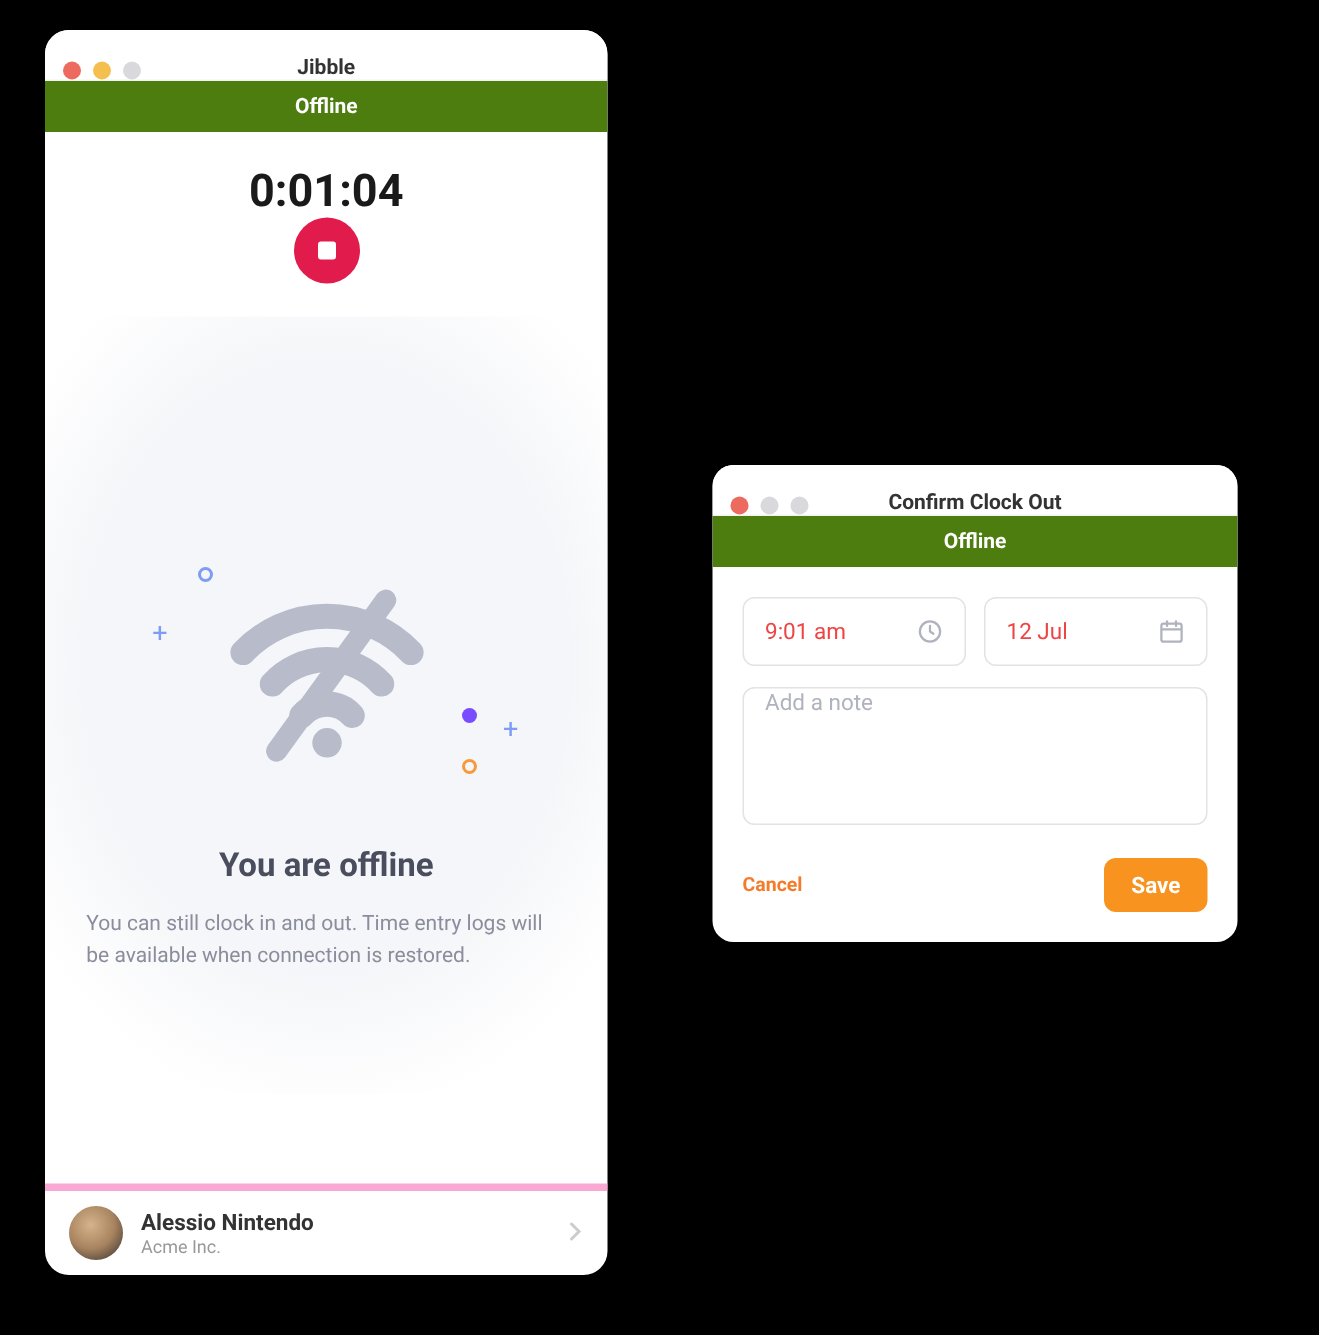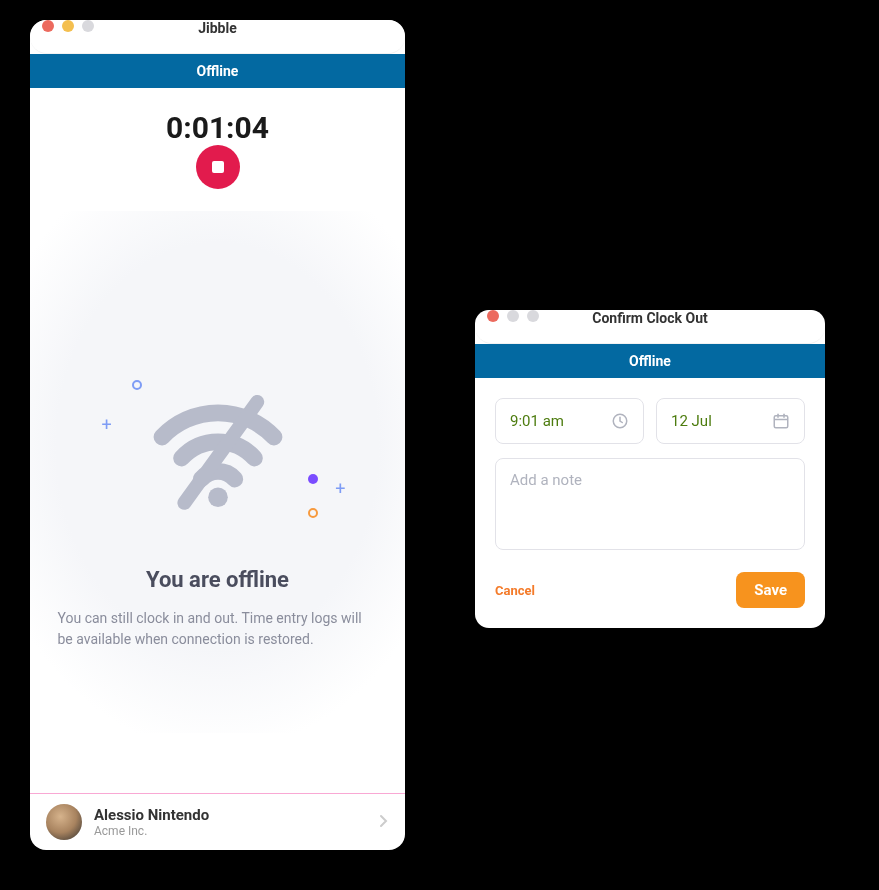--- a/index.html
+++ b/index.html
@@ -21,47 +21,46 @@
     background: #fff;
     border-radius: 16px;
     overflow: hidden;
     box-shadow: 0 4px 24px rgba(0,0,0,0.4);
     display: flex;
     flex-direction: column;
   }
 
   .titlebar {
     display: flex;
-    align-items: flex-start;
+    align-items: flex-end;
     height: 34px;
     padding: 0 12px;
     background: #fff;
     border-bottom: 1px solid rgba(0,0,0,0.05);
     position: relative;
-    border-radius: 17px;
   }
   .traffic-lights {
     display: flex;
     gap: 8px;
   }
   .tl { width: 12px; height: 12px; border-radius: 50%; }
   .tl-red    { background: #ec6a5e; }
   .tl-yellow { background: #f4bf4f; }
   .tl-grey   { background: #d9d9dd; }
   .title-text {
     position: absolute;
     left: 0; right: 0;
     text-align: center;
     font-size: 14px;
     font-weight: 700;
     color: #333;
   }
 
   .status-bar {
-    background: #0369a1;
+    background: #4d7c0f;
     color: #fff;
     font-size: 14px;
     font-weight: 700;
     text-align: center;
     padding: 9px 0;
   }
 
   .timer-row {
     display: flex;
     align-items: center;
@@ -135,21 +134,21 @@
     position: absolute;
     z-index: 1;
   }
   .spark-circle-blue { width:10px;height:10px;border:2px solid #7e9cf5;border-radius:50%;top:26px;left:4px; }
   .spark-plus-blue1 { color:#7e9cf5; top:60px; left:-26px; font-size:18px; }
   .spark-dot-purple { width:10px;height:10px;background:#7a4cff;border-radius:50%;top:120px;right:-10px; }
   .spark-plus-blue2 { color:#7e9cf5; top:124px; right:-38px; font-size:18px; }
   .spark-circle-orange { width:10px;height:10px;border:2px solid #f79a3e;border-radius:50%;top:154px;right:-10px; }
 
   .footer-row {
-    border-top: 1px solid #f9a8d4;
+    border-top: 5px solid #f9a8d4;
     display: flex;
     align-items: center;
     padding: 10px 16px;
     gap: 12px;
     cursor: pointer;
   }
   .avatar {
     width: 36px; height: 36px;
     border-radius: 50%;
     background: radial-gradient(circle at 40% 35%, #d6b38c 0%, #a8835f 50%, #2c2c2c 100%);
@@ -180,30 +179,30 @@
   .field {
     flex:1;
     border:1px solid #e2e2e8;
     border-radius:8px;
     height:46px;
     display:flex;
     align-items:center;
     padding:0 14px;
     justify-content:space-between;
     font-size:15px;
-    color:#4d7c0f;
+    color:#ef4444;
     cursor:pointer;
   }
   .field-icon { color:#b0b3be; display:flex; }
   .note-field {
     width:100%;
     border:1px solid #e2e2e8;
     border-radius:8px;
     height:92px;
-    padding:12px 14px;
+    padding:0 14px;
     font-size:15px;
     font-family:inherit;
     color:#333;
     resize:none;
   }
   .note-field::placeholder { color:#b0b3be; }
   .dialog-actions {
     display:flex;
     justify-content:space-between;
     align-items:center;

